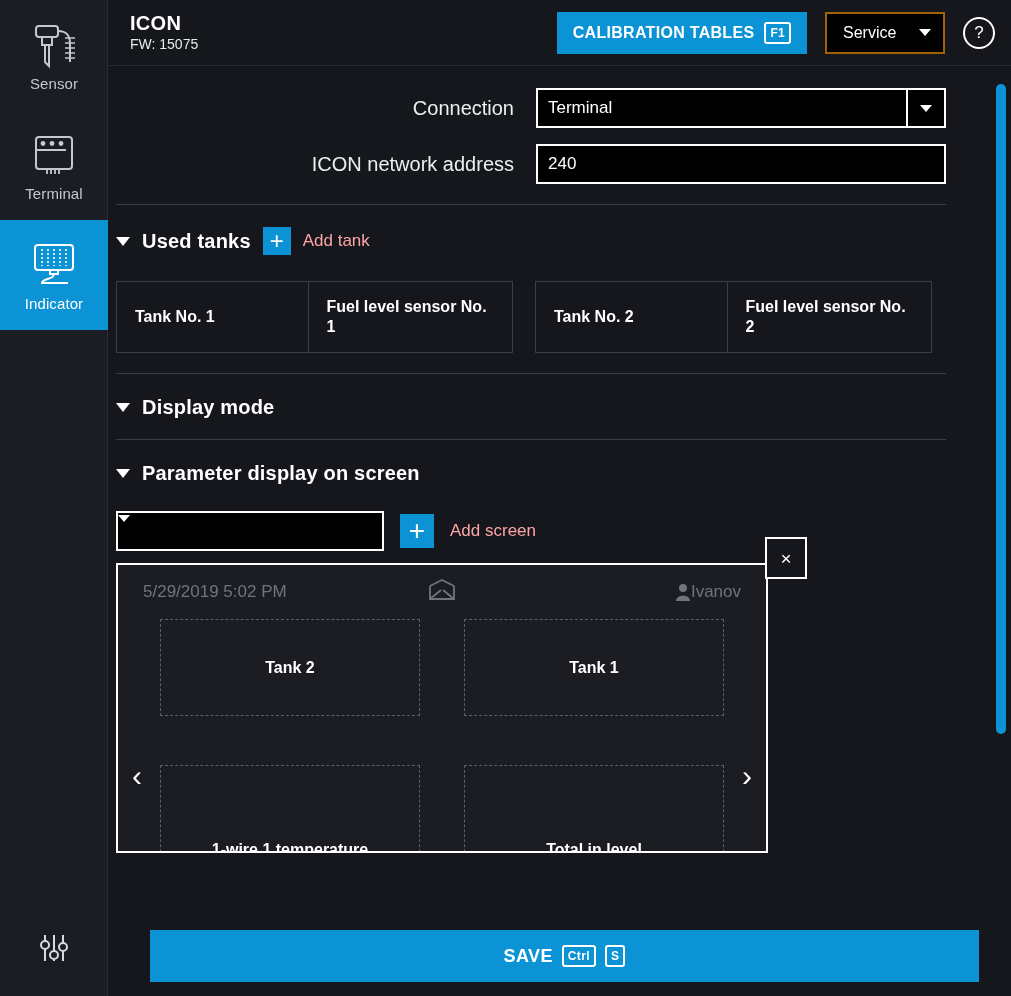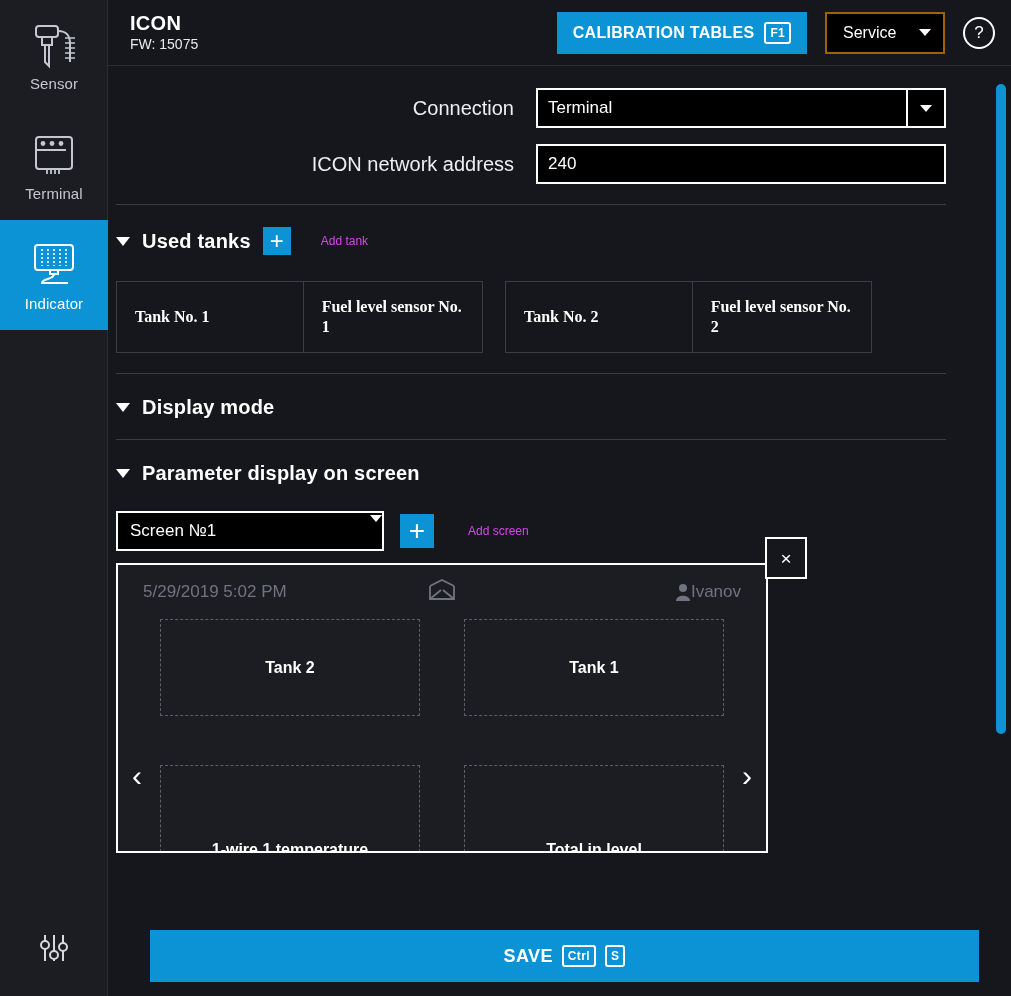--- a/index.html
+++ b/index.html
@@ -119,24 +119,24 @@
     border-left: 7px solid transparent; border-right: 7px solid transparent;
     border-top: 9px solid #ffffff; cursor: pointer;
   }
   .section-title { font-size: 20px; font-weight: bold; color: #ffffff; letter-spacing: .2px; }
   .plus-btn {
     width: 28px; height: 28px; background: #0b93d5; color: #fff;
     display: flex; align-items: center; justify-content: center;
     font-size: 24px; line-height: 1; font-weight: 300; cursor: pointer; font-family: inherit;
     border: none;
   }
-  .add-label { font-size: 12px; color: #d946ef; cursor: pointer; margin-left: 18px; }
+  .add-label { font-size: 17px; color: #fca5a5; cursor: pointer; }
 
   .tanks-row { display: flex; gap: 22px; margin-top: 26px; }
-  .tank-card { display: flex; border: 1px solid #3a3e47; width: 367px; height: 72px; font-family: Liberation Serif, serif; }
+  .tank-card { display: flex; border: 1px solid #3a3e47; width: 397px; height: 72px; }
   .tank-cell {
     display: flex; align-items: center; padding: 0 18px;
     font-size: 16px; color: #ffffff; font-weight: bold;
   }
   .tank-cell.name { width: 196px; }
   .tank-cell.sensor { flex: 1 1 auto; border-left: 1px solid #3a3e47; line-height: 1.25; }
 
   .checks-row { display: flex; align-items: center; margin-top: 22px; }
   .check-item { display: flex; align-items: center; gap: 16px; cursor: pointer; }
   .check-item + .check-item { margin-left: 87px; }
@@ -343,21 +343,20 @@
         <div class="divider"></div>
 
         <section class="section">
           <div class="section-head">
             <span class="tri"></span>
             <span class="section-title">Parameter display on screen</span>
           </div>
 
           <div class="screen-row">
             <div class="screen-select">
-              <span class="val">Screen №1</span>
               <span class="sel-arrow">
                 <span class="caret-down"></span>
               </span>
             </div>
             <button class="plus-btn lg">
               <span>+</span>
             </button>
             <span class="add-label">Add screen</span>
           </div>
 

